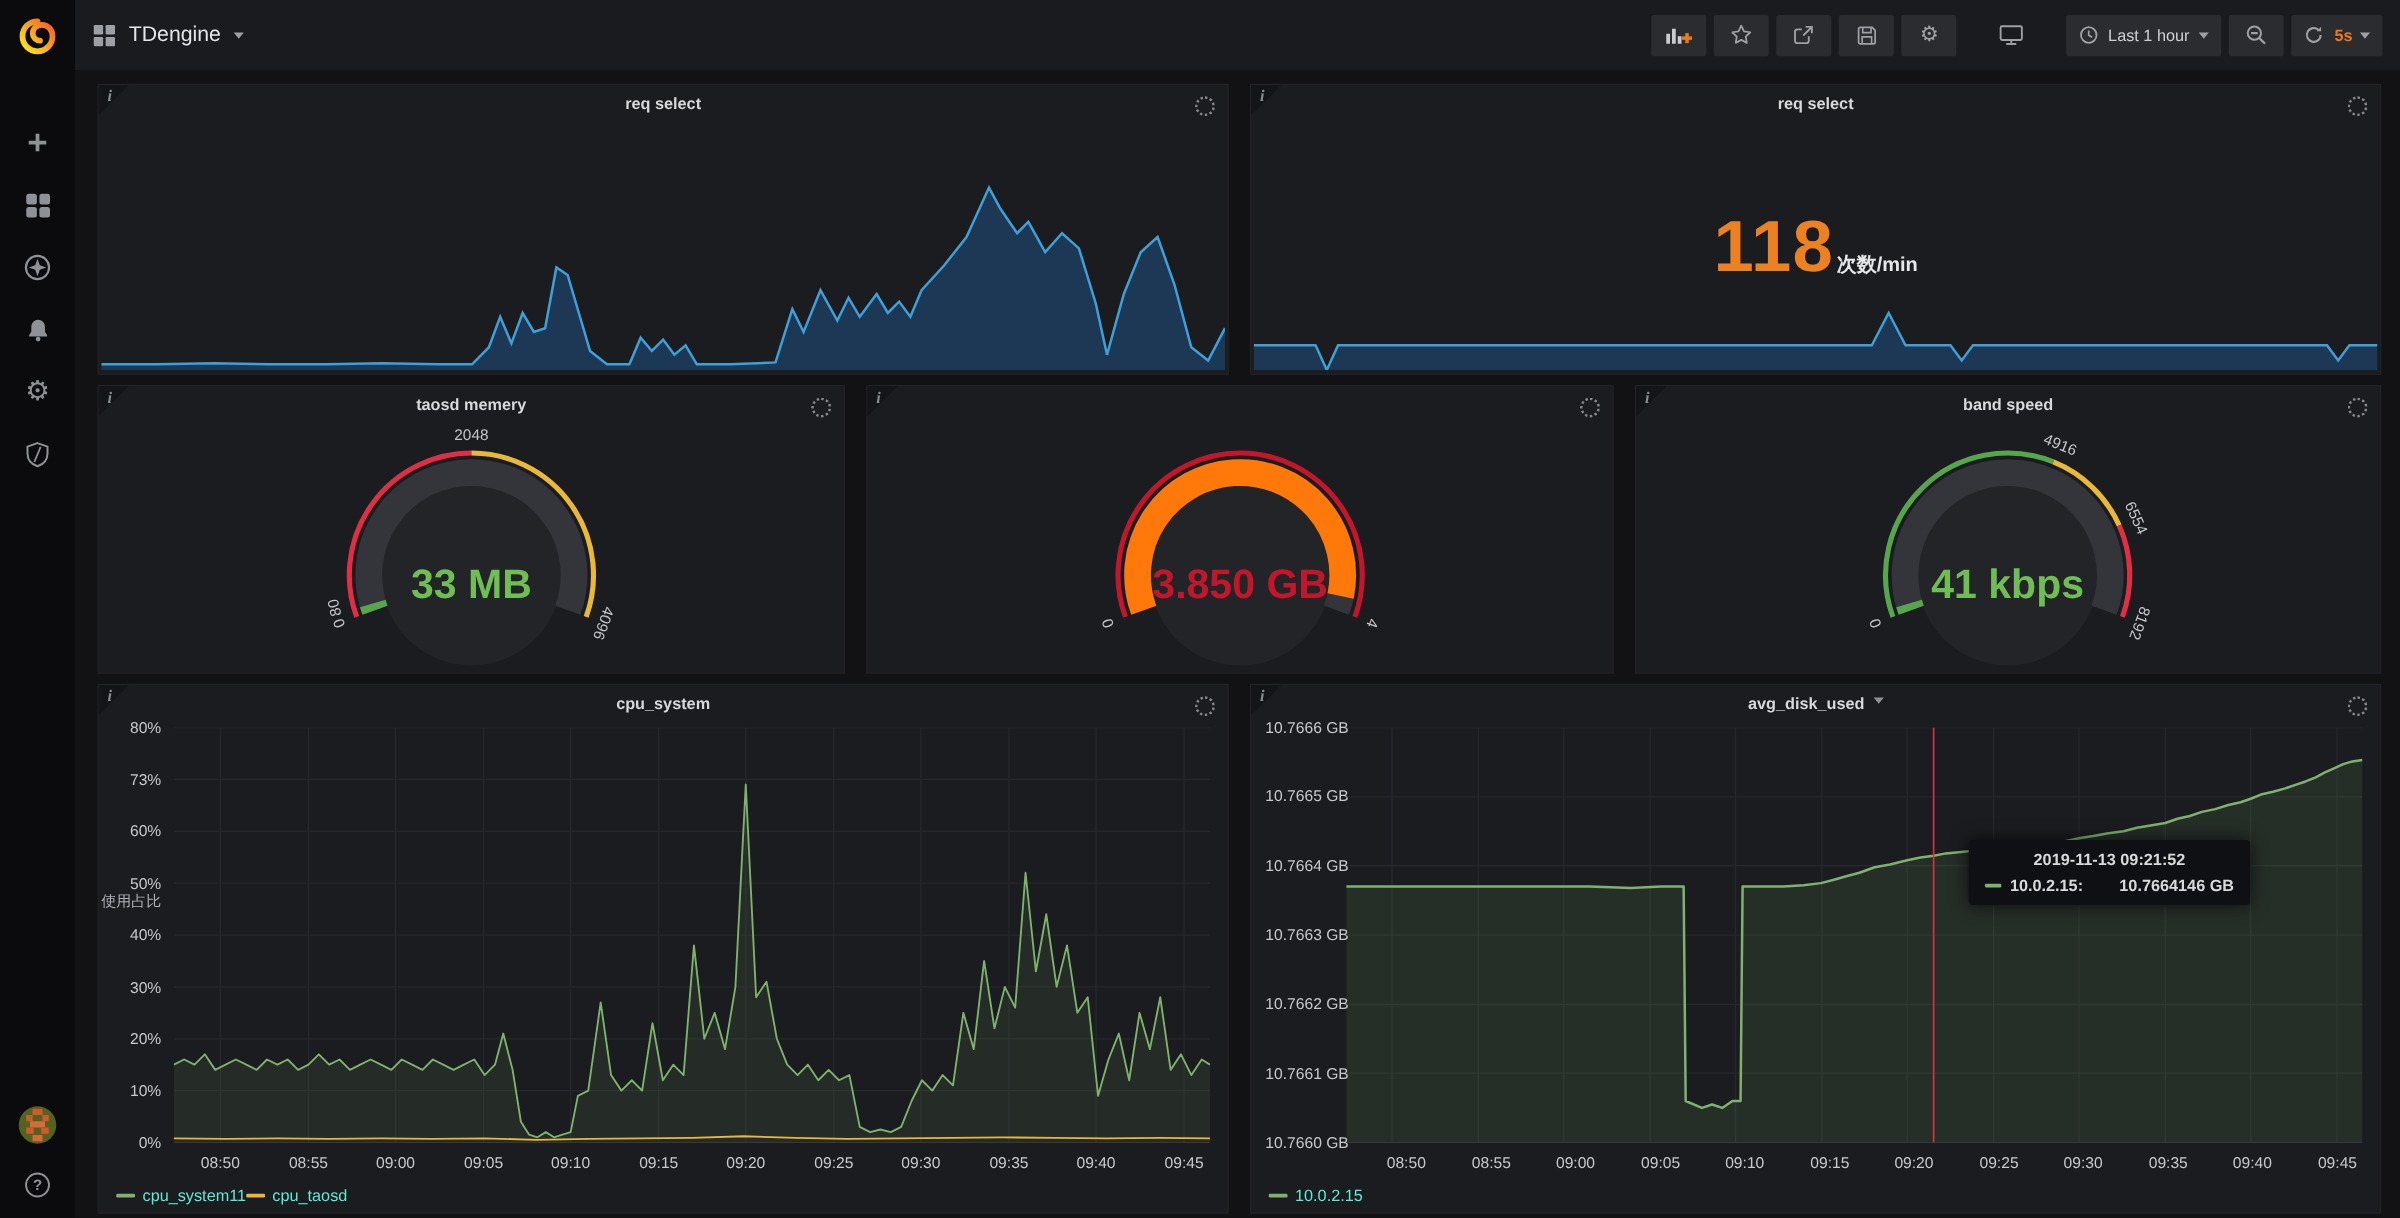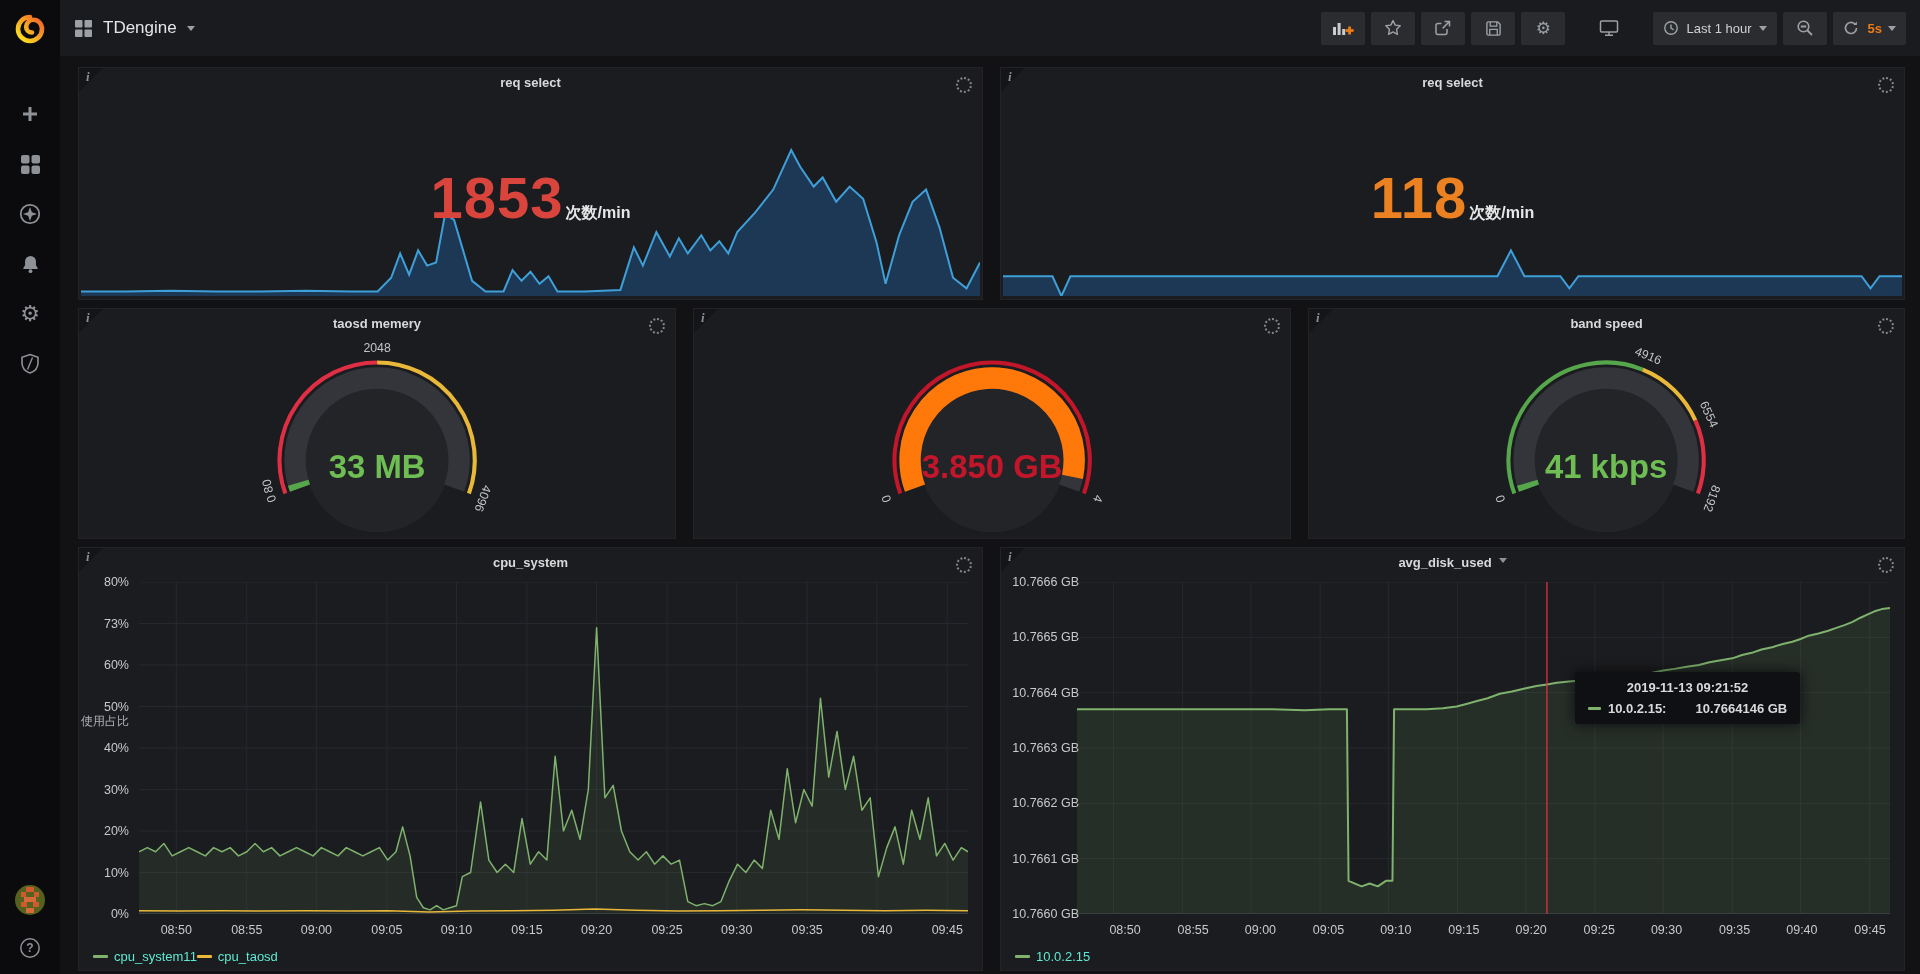--- a/index.html
+++ b/index.html
@@ -232,23 +232,20 @@
     <div class="icorner"></div>
       <span class="ichar">i</span>
     <div class="panel-title">req select</div>
     <div class="spinner"></div>
     <div class="spark">
         <svg viewBox="0 0 1000 1000" preserveAspectRatio="none">
           <polygon points="0,1000 0,970 50,970 100,965 150,970 200,970 250,965 300,970 330,970 345,880 355,720 365,860 375,700 385,800 395,780 405,460 415,500 425,700 435,900 450,970 470,970 480,830 490,900 500,840 510,920 520,870 530,970 560,970 600,960 615,680 625,800 640,580 655,740 665,620 675,720 690,600 700,700 710,640 720,720 730,580 750,450 770,300 790,40 800,150 815,280 825,220 840,380 855,280 870,360 885,650 895,920 910,600 925,380 940,300 955,550 970,880 985,950 1000,780 1000,1000" fill="rgba(31,102,170,0.38)"></polygon>
           <polyline points="0,970 50,970 100,965 150,970 200,970 250,965 300,970 330,970 345,880 355,720 365,860 375,700 385,800 395,780 405,460 415,500 425,700 435,900 450,970 470,970 480,830 490,900 500,840 510,920 520,870 530,970 560,970 600,960 615,680 625,800 640,580 655,740 665,620 675,720 690,600 700,700 710,640 720,720 730,580 750,450 770,300 790,40 800,150 815,280 825,220 840,380 855,280 870,360 885,650 895,920 910,600 925,380 940,300 955,550 970,880 985,950 1000,780" fill="none" stroke="#3f9fd8" stroke-width="2" vector-effect="non-scaling-stroke"></polyline>
         </svg>
       </div>
-    <div class="bignum">
-      <span class="bn-val" style="color:#d9453c;">1853</span><span class="bn-unit">次数/min</span>
-    </div>
   </div>
 
   <div class="panel" id="p-req-insert">
     <div class="icorner"></div>
       <span class="ichar">i</span>
     <div class="panel-title">req select</div>
     <div class="spinner"></div>
     <div class="spark">
         <svg viewBox="0 0 1000 1000" preserveAspectRatio="none">
           <polygon points="0,1000 0,870 40,870 55,870 65,1000 75,870 200,870 300,870 400,870 500,870 550,870 565,700 580,870 620,870 630,950 640,870 700,870 800,870 900,870 955,870 965,950 975,870 1000,870 1000,1000" fill="rgba(31,102,170,0.38)"></polygon>

